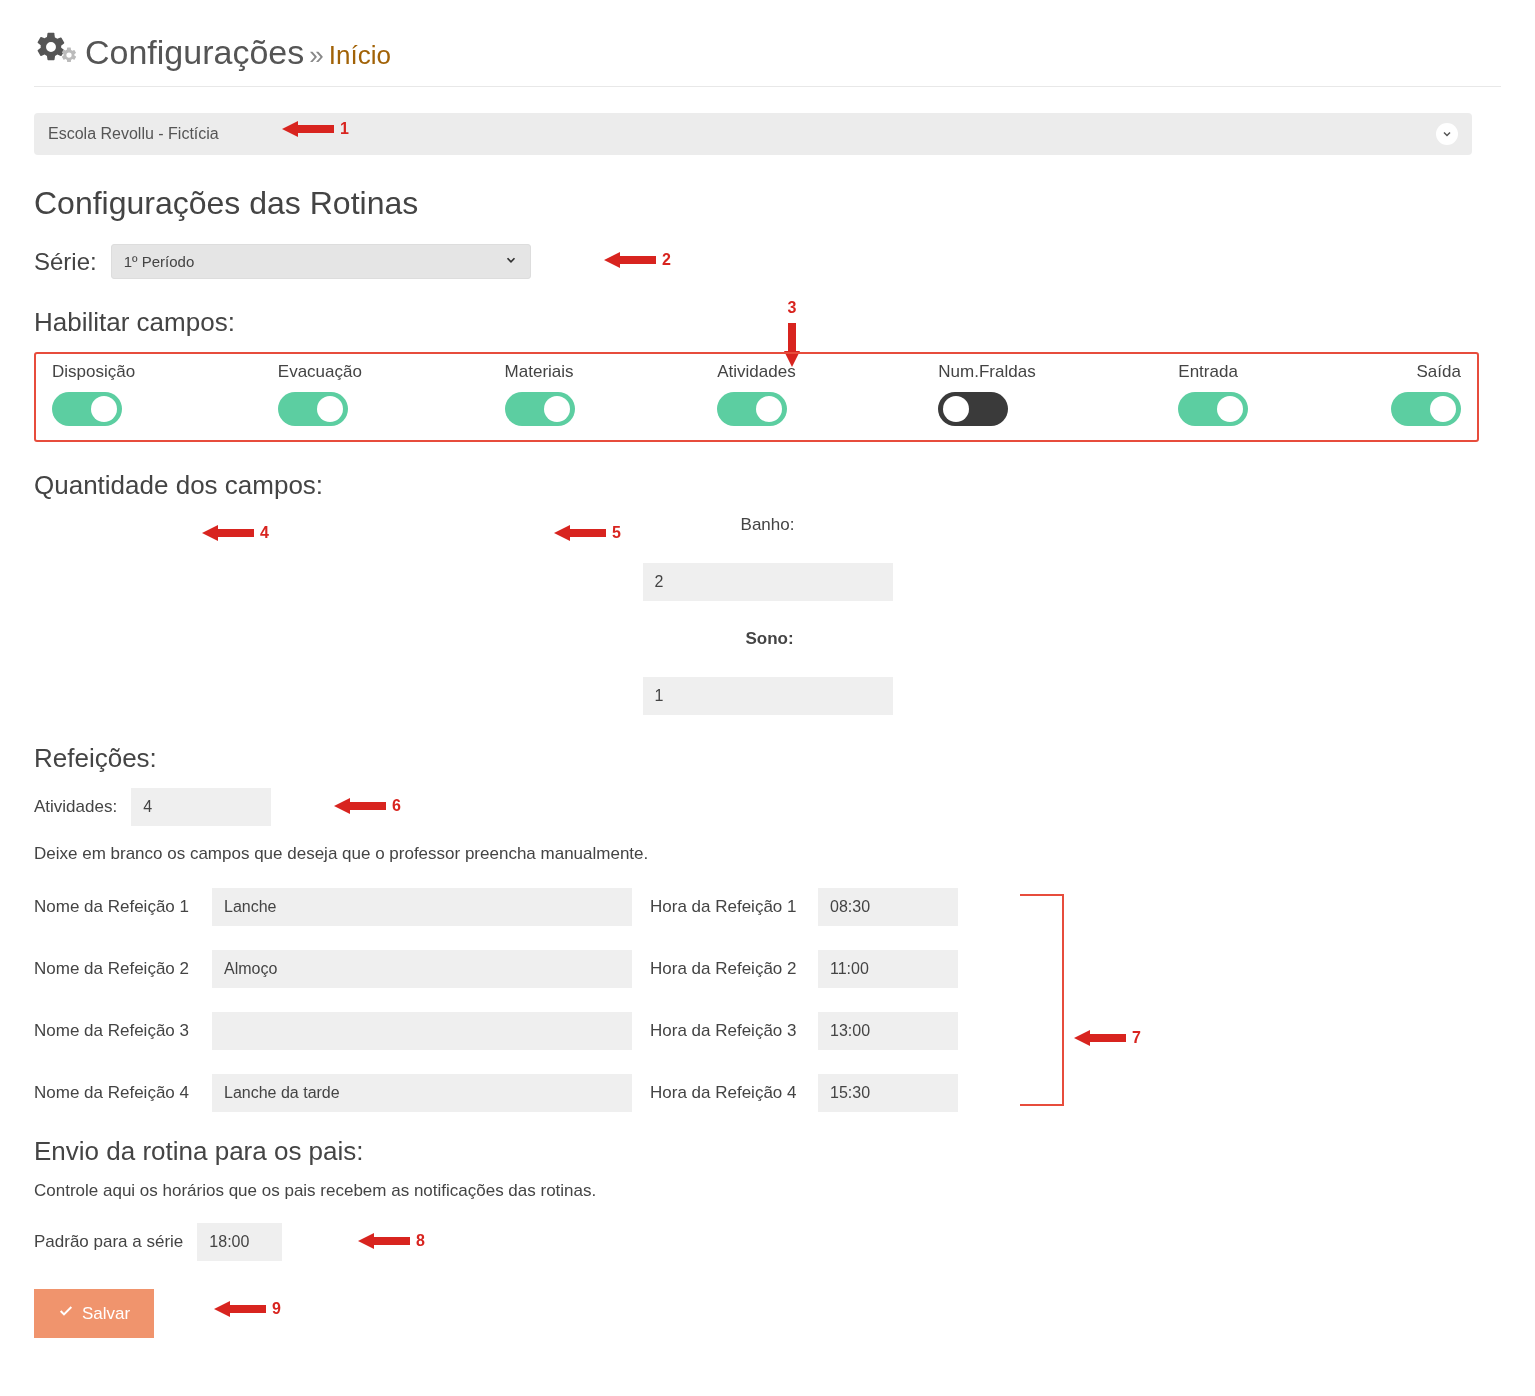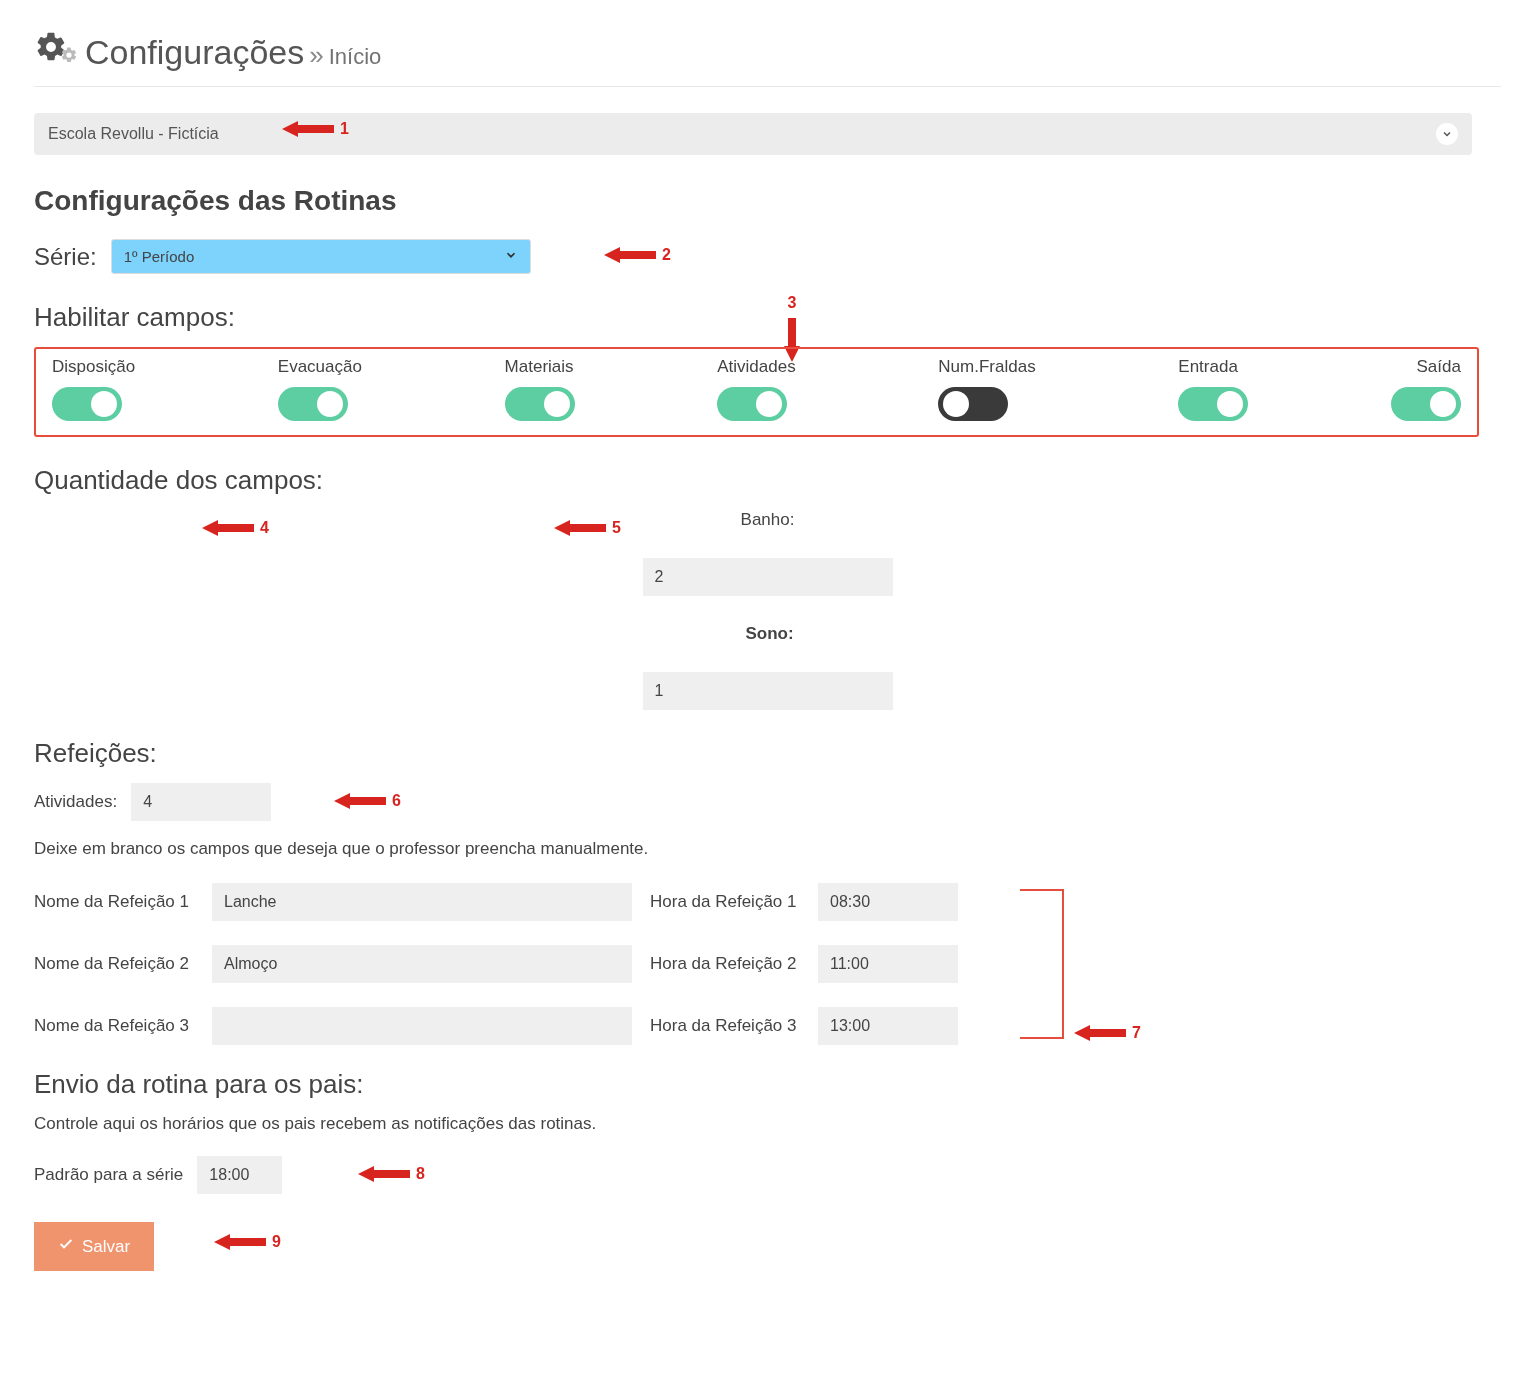--- a/index.html
+++ b/index.html
@@ -28,22 +28,22 @@
     font-weight: 400;
     color: #555;
     margin: 0;
   }
   .breadcrumb-sep {
     font-size: 26px;
     color: #888;
     margin: 0 2px;
   }
   .breadcrumb {
-    font-size: 22px;
-    color: #737373;
+    font-size: 26px;
+    color: #a16207;
   }
   hr.divider {
     border: none;
     border-top: 1px solid #e8e8e8;
     margin: 14px 0 26px 0;
   }
 
   .school-select {
     width: 1438px;
     background: #ececec;
@@ -61,38 +61,38 @@
     width: 22px;
     height: 22px;
     background: #fff;
     border-radius: 50%;
     display: flex;
     align-items: center;
     justify-content: center;
   }
 
   h2.section {
-    font-size: 28px;
-    font-weight: 700;
+    font-size: 32px;
+    font-weight: 400;
     color: #444;
     margin: 30px 0 22px 0;
   }
   h3.subsection {
     font-size: 26px;
     font-weight: 400;
     color: #444;
     margin: 28px 0 14px 0;
   }
 
   .row { display: flex; align-items: center; gap: 14px; }
   .label-inline { font-size: 24px; color: #444; }
 
   .select-box {
     width: 420px;
-    background: #7dd3fc;
+    background: #e5e5e5;
     border: 1px solid #ddd;
     border-radius: 3px;
     padding: 8px 12px;
     display: flex;
     justify-content: space-between;
     align-items: center;
     font-size: 15px;
     color: #444;
   }
 
@@ -369,20 +369,26 @@
     <input class="input-box input-time" value="11:00" style="">
   </div>
 
   <div class="meal-row">
     <span class="field-label" style="width:160px;">Nome da Refeição 3</span>
     <input class="input-box input-md" value="" style="">
     <span class="field-label" style="width:150px;">Hora da Refeição 3</span>
     <input class="input-box input-time" value="13:00" style="">
   </div>
 
+  <div class="meal-row">
+    <span class="field-label" style="width:160px;">Nome da Refeição 4</span>
+    <input class="input-box input-md" value="Lanche da tarde" style="">
+    <span class="field-label" style="width:150px;">Hora da Refeição 4</span>
+    <input class="input-box input-time" value="15:30" style="">
+  </div>
 
   <div class="anno-arrow" style="left:1040px; top:140px;">
     <svg class="arrow-left-svg" width="52" height="20" viewBox="0 0 52 20">
         <polygon points="0,10 16,2 16,6 52,6 52,14 16,14 16,18" fill="#d8241f"></polygon>
       </svg>
     <span class="anno-num">7</span>
   </div>
 </div>
 
 

